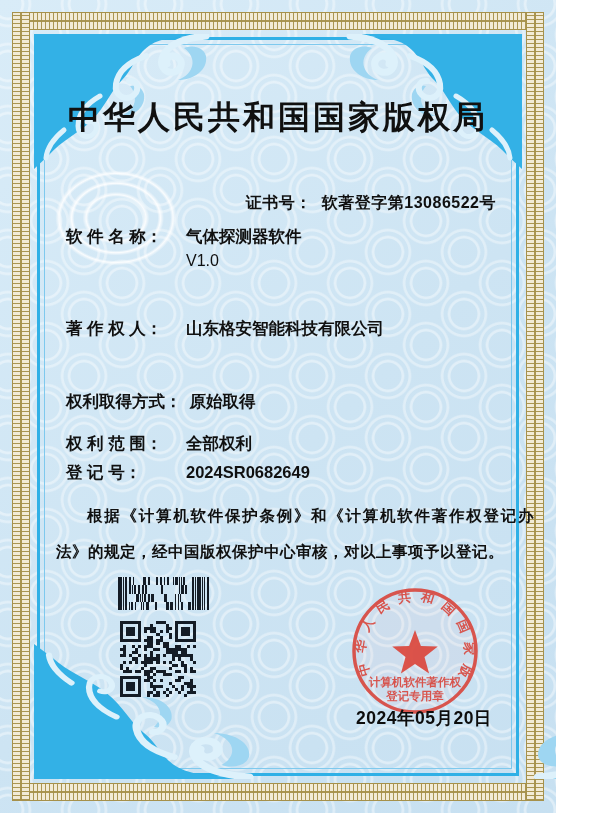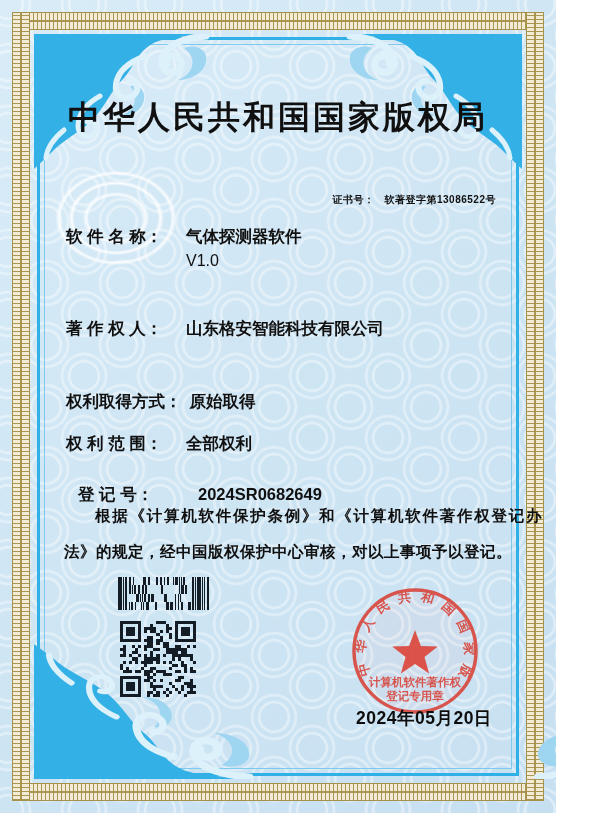--- a/index.html
+++ b/index.html
@@ -36,27 +36,27 @@
   .corner{position:absolute;width:185px;height:135px;z-index:2;}
   .corner.tl{left:34px;top:34px;}
   .corner.tr{right:34px;top:34px;transform:scaleX(-1);}
   .corner.bl{left:34px;bottom:34px;transform:scale(1.25,-1);transform-origin:left center;}
   .corner.br{right:34px;bottom:34px;transform:scale(-1.25,-1);transform-origin:right center;}
 
   
   .content{position:absolute;inset:0;z-index:3;color:#101010;}
   .title{position:absolute;left:0;width:100%;text-align:center;font-family:"Liberation Serif",serif;font-weight:700;font-size:32px;letter-spacing:3px;white-space:nowrap;}
   .title1{top:96px;} .title2{top:142px;}
-  .certno{position:absolute;top:193px;right:60px;font-size:10px;font-weight:700;letter-spacing:.5px;}
+  .certno{position:absolute;top:193px;right:60px;font-size:16px;font-weight:700;letter-spacing:.5px;}
   .certno .lbl{margin-right:10px;}
   .row{position:absolute;left:66px;font-size:16.5px;font-weight:700;white-space:nowrap;}
   .row .label{display:inline-block;min-width:112px;}
   .row .value{margin-left:8px;}
   .val2{position:absolute;left:186px;font-size:16px;font-weight:400;}
-  .statement{position:absolute;left:64px;top:498px;width:478px;font-size:15.5px;font-weight:600;line-height:36px;text-indent:2em;text-align:justify;letter-spacing:.5px;}
+  .statement{position:absolute;left:56px;top:498px;width:478px;font-size:15.5px;font-weight:600;line-height:36px;text-indent:2em;text-align:justify;letter-spacing:.5px;}
 
   .barcode{position:absolute;left:118px;top:577px;width:92px;height:33px;z-index:3;}
   .qrcode{position:absolute;left:120px;top:621px;width:76px;height:76px;z-index:3;}
 
   .seal{position:absolute;left:345px;top:581px;width:140px;height:140px;z-index:4;opacity:.9;}
   .date{position:absolute;left:356px;top:706px;font-size:17.5px;font-weight:700;letter-spacing:.5px;z-index:5;color:#0d0d0d;}
 </style>
 </head>
 <body>
 
@@ -102,21 +102,21 @@
     </div>
 
     <div class="row" style="top:433px;">
       <span class="label">权 利 范 围：</span><span class="value">全部权利</span>
     </div>
 
     <div class="row" style="top:391px;">
       <span class="label">权利取得方式：</span><span class="value">原始取得</span>
     </div>
 
-    <div class="row" style="top:484px;margin-left:12px;">
+    <div class="row" style="top:462px;">
       <span class="label">登  记  号：</span><span class="value">2024SR0682649</span>
     </div>
 
     <div class="statement">根据《计算机软件保护条例》和《计算机软件著作权登记办法》的规定，经中国版权保护中心审核，对以上事项予以登记。</div>
 
     <div class="barcode" id="barcode"><svg viewBox="0 0 92 33" width="92" height="33" shape-rendering="crispEdges">
           <rect x="0" y="0" width="4" height="33" fill="#141c26"></rect>
           <rect x="5" y="0" width="1" height="33" fill="#141c26"></rect>
           <rect x="7" y="0" width="2" height="33" fill="#141c26"></rect>
           <rect x="11" y="0" width="2" height="8.25" fill="#141c26"></rect>

